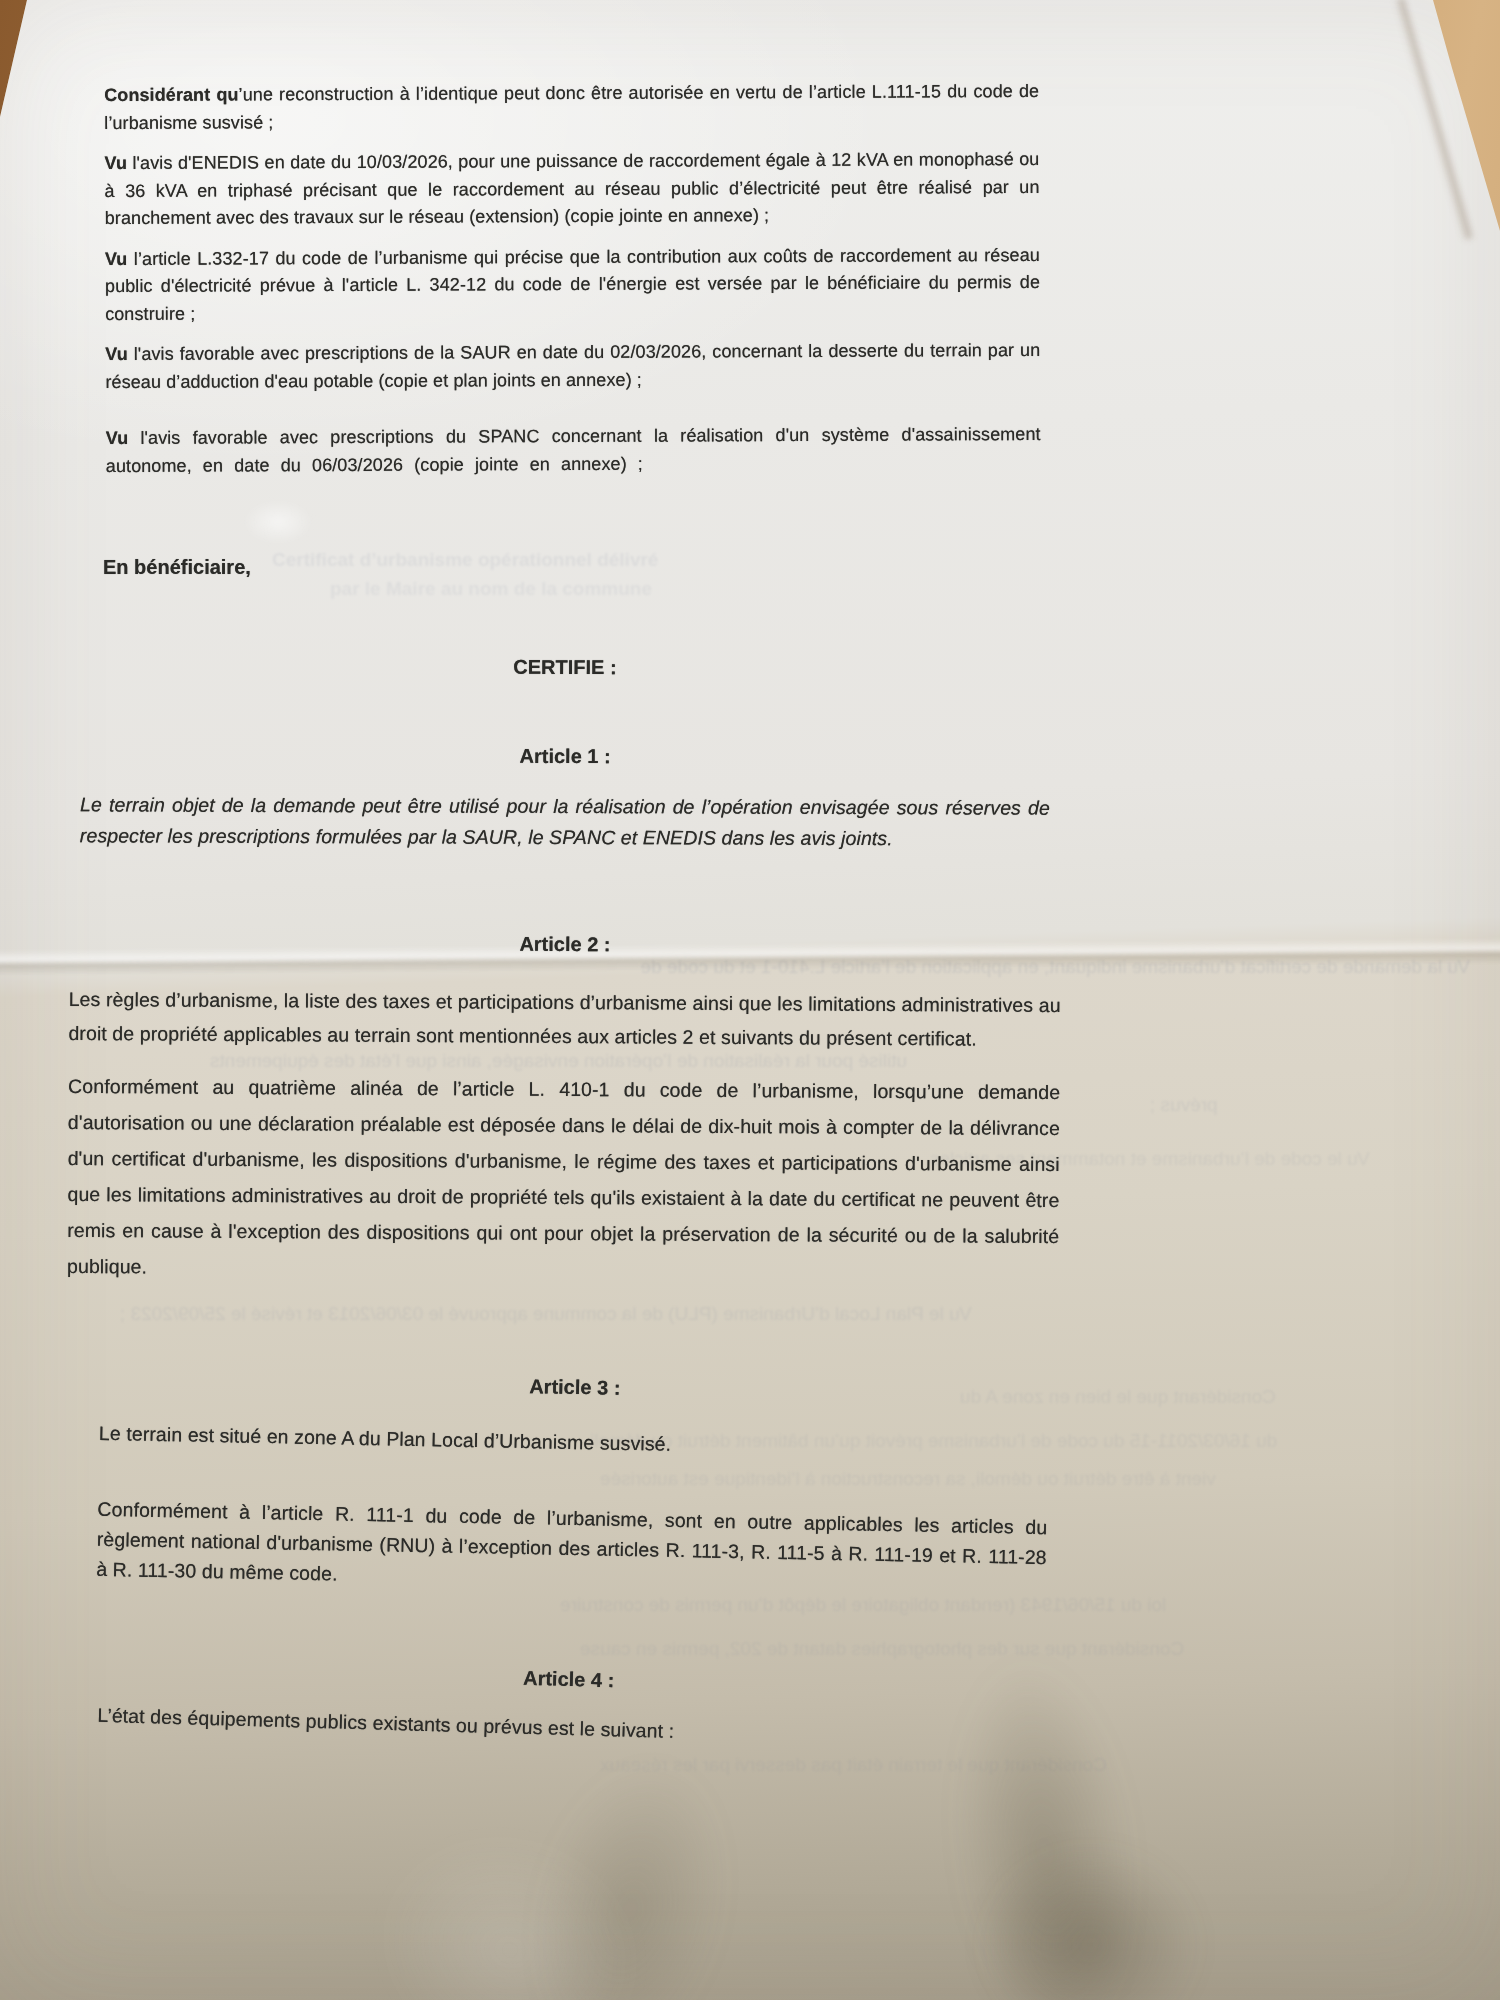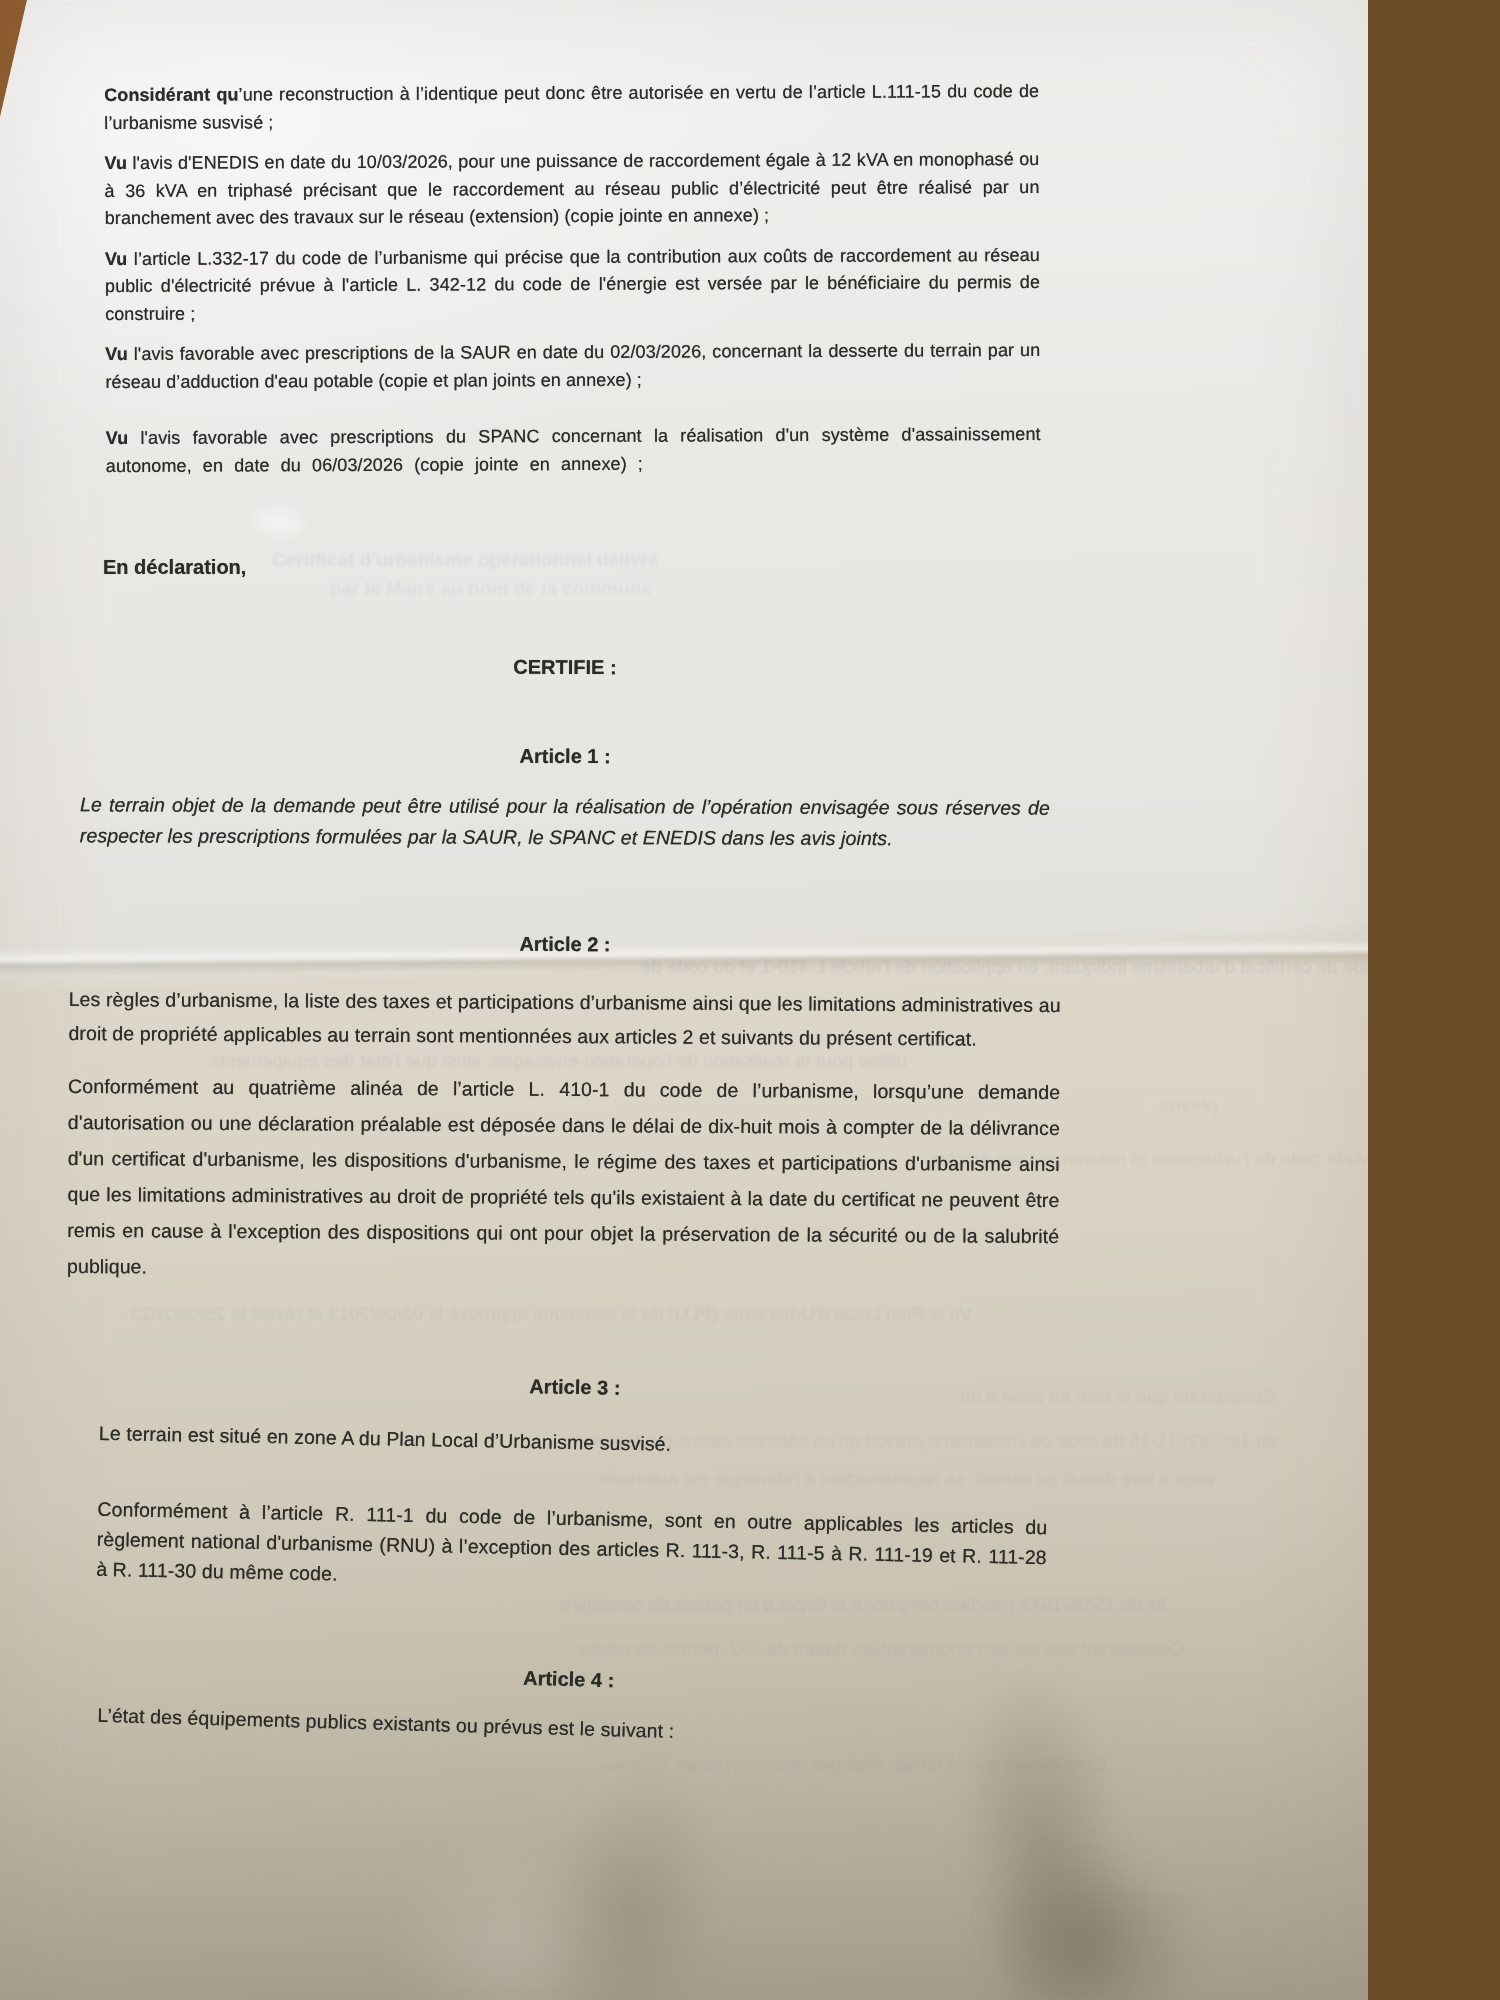--- a/index.html
+++ b/index.html
@@ -1,17 +1,17 @@
 <!DOCTYPE html>
 <html><head>
 <meta charset="utf-8">
 <style>
   html,body{margin:0;padding:0;background:#6b4a28;}
   .canvas{
-    position:relative;width:1368px;height:2000px;overflow:hidden;
+    position:relative;width:1500px;height:2000px;overflow:hidden;
     font-family:"Liberation Sans",sans-serif;color:#2b2b28;
   }
   
   .wood{position:absolute;inset:0;
     background:linear-gradient(100deg,#8a5a2e 0%,#b07c44 30%,#c08f55 55%,#d7b384 80%,#c69963 100%);}
   
   .paper{
     position:absolute;inset:0;
     clip-path:polygon(27px 0, 1433px 0, 1452px 68px, 1500px 231px, 1500px 2000px, 0 2000px, 0 117px);
     background:
@@ -94,21 +94,21 @@
   <div class="ghost mir g13">Considérant que le terrain était pas desservi par les réseaux</div>
 
   <div class="blk body-text" style="left:105px;top:80px;width:935px;transform:rotate(-.25deg);">
     <p><span class="lead">Considérant qu</span><span>’une reconstruction à l’identique peut donc être autorisée en vertu de l’article L.111-15 du code de l’urbanisme susvisé ;</span></p>
     <p><span class="lead">Vu</span><span> l'avis d'ENEDIS en date du 10/03/2026, pour une puissance de raccordement égale à 12 kVA en monophasé ou à 36 kVA en triphasé précisant que le raccordement au réseau public d’électricité peut être réalisé par un branchement avec des travaux sur le réseau (extension) (copie jointe en annexe) ;</span></p>
     <p><span class="lead">Vu</span><span> l’article L.332-17 du code de l’urbanisme qui précise que la contribution aux coûts de raccordement au réseau public d'électricité prévue à l'article L. 342-12 du code de l'énergie est versée par le bénéficiaire du permis de construire ;</span></p>
     <p class="gap"><span class="lead">Vu</span><span> l'avis favorable avec prescriptions de la SAUR en date du 02/03/2026, concernant la desserte du terrain par un réseau d’adduction d'eau potable (copie et plan joints en annexe) ;</span></p>
     <p class="ws"><span class="lead">Vu</span><span> l'avis favorable avec prescriptions du SPANC concernant la réalisation d'un système d'assainissement autonome, en date du 06/03/2026 (copie jointe en annexe) ;</span></p>
   </div>
 
-  <div class="blk bold-line" style="left:103px;top:556px;">En déclaration,</div>
+  <div class="blk bold-line" style="left:103px;top:556px;">En bénéficiaire,</div>
 
   <div class="blk heading" style="left:85px;top:656px;width:960px;transform:rotate(.2deg);">CERTIFIE :</div>
 
   <div class="blk" style="left:80px;top:745px;width:970px;transform:rotate(.2deg);">
     <div class="heading">Article 1 :</div>
     <div class="art-body italic" style="margin-top:23px;line-height:31px;">Le terrain objet de la demande peut être utilisé pour la réalisation de l’opération envisagée sous réserves de respecter les prescriptions formulées par la SAUR, le SPANC et ENEDIS dans les avis joints.</div>
   </div>
 
   <div class="crease"></div>
   <div class="scuff"></div>

